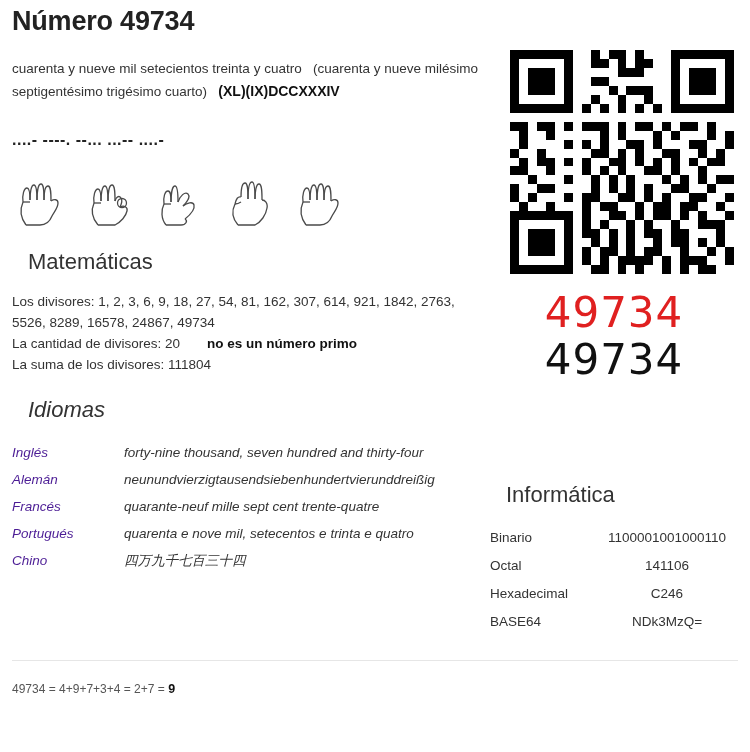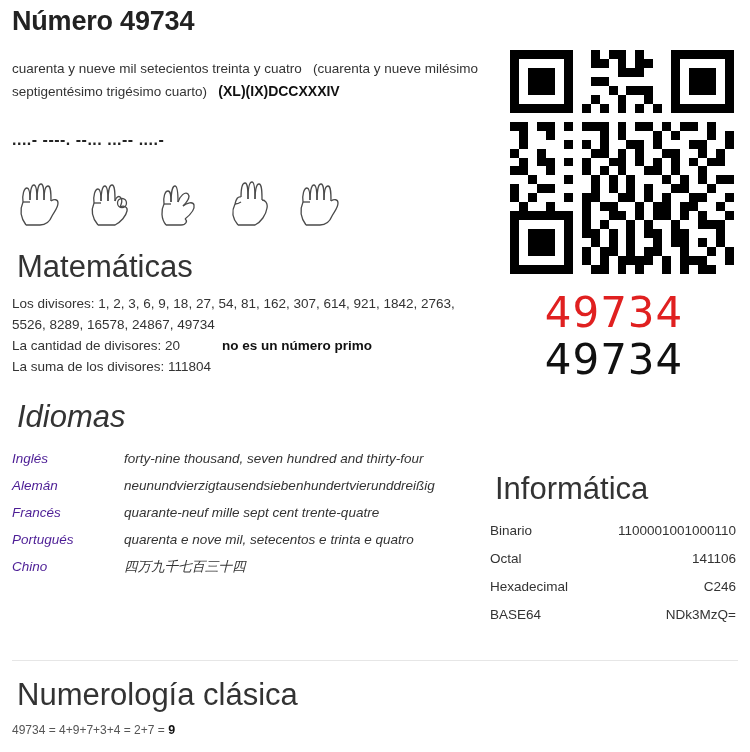--- a/index.html
+++ b/index.html
@@ -53,34 +53,34 @@
   .hands {
     margin-top: 16px;
     display: flex;
     gap: 8px;
     align-items: flex-end;
     height: 62px;
   }
   .hand { width: 62px; height: 58px; }
   
   h2.section {
-    font-size: 31px;
+    font-size: 22px;
     font-weight: normal;
     color: #333;
-    margin: 5px;
+    margin: 16px;
     padding: 0;
   }
   .math-block { margin-top: 22px; }
   .math-lines {
     margin-top: 8px;
     font-size: 13.5px;
     line-height: 21px;
     color: #333;
   }
-  .math-lines .strong { font-weight: bold; color: #111; margin-left: 38px; }
+  .math-lines .strong { font-weight: bold; color: #111; margin-left: 23px; }
   
   .lang-block { margin-top: 22px; font-style: italic; }
   table.langs {
     margin-top: 10px;
     border-collapse: collapse;
     width: 468px;
     font-size: 13.5px;
     color: #333;
   }
   table.langs td {
@@ -140,21 +140,21 @@
   }
   table.info {
     margin-top: 10px;
     border-collapse: collapse;
     width: 246px;
     font-size: 13.5px;
     color: #333;
   }
   table.info td { padding: 5px 0; line-height: 18px; }
   table.info td.key { width: 108px; }
-  table.info td.val { text-align: right; }
+  table.info td.val { text-align: center; }
   
   .divider {
     position: absolute;
     left: 12px;
     top: 660px;
     width: 726px;
     height: 1px;
     background: #e6e6e6;
   }
 </style>
@@ -459,20 +459,19 @@
         </tr>
         <tr>
           <td class="key">BASE64</td>
           <td class="val">NDk3MzQ=</td>
         </tr>
       </tbody>
     </table>
   </div>
 
   <div class="numero-block">
-    <h2 class="section">Numerología clásica</h2>
     <div class="numero-line">
       <span>49734 = 4+9+7+3+4 = 2+7 = </span><b>9</b>
     </div>
   </div>
 
   <div class="divider"></div>
 </div>
 
 </body></html>

